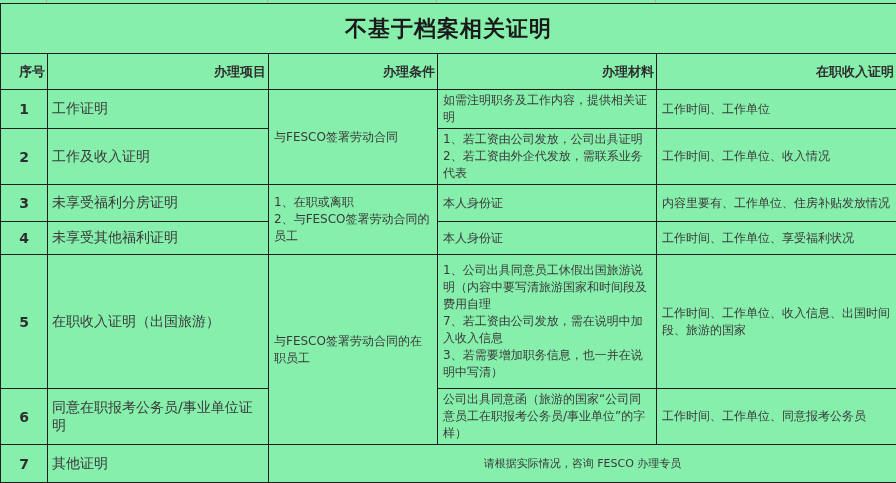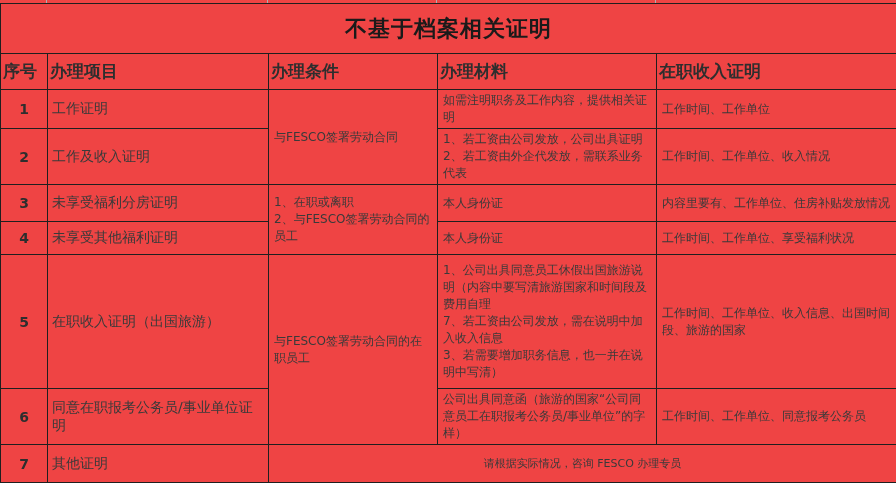--- a/index.html
+++ b/index.html
@@ -5,21 +5,21 @@
   html, body {
     margin: 0;
     padding: 0;
     background: #ffffff;
     font-family: "DejaVu Sans", "Liberation Sans", sans-serif;
   }
   .sheet {
     width: 896px;
     height: 483px;
     box-sizing: border-box;
-    background: #ef4444;
+    background: #86efac;
     overflow: hidden;
   }
   
   .sliver {
     display: flex;
     height: 3px;
     width: 896px;
     box-sizing: border-box;
   }
   .sliver .sl {
@@ -48,22 +48,22 @@
   tr.title-row td {
     height: 50px;
     text-align: center;
     font-size: 22px;
     font-weight: bold;
     color: #1a1a1a;
     letter-spacing: 1px;
   }
   tr.header-row th {
     height: 36px;
-    text-align: left;
-    font-size: 17px;
+    text-align: right;
+    font-size: 13px;
     font-weight: bold;
     color: #2e2e2e;
     padding: 0 2px;
   }
   td.num {
     text-align: center;
     font-weight: bold;
     font-size: 14px;
     color: #2e2e2e;
   }

